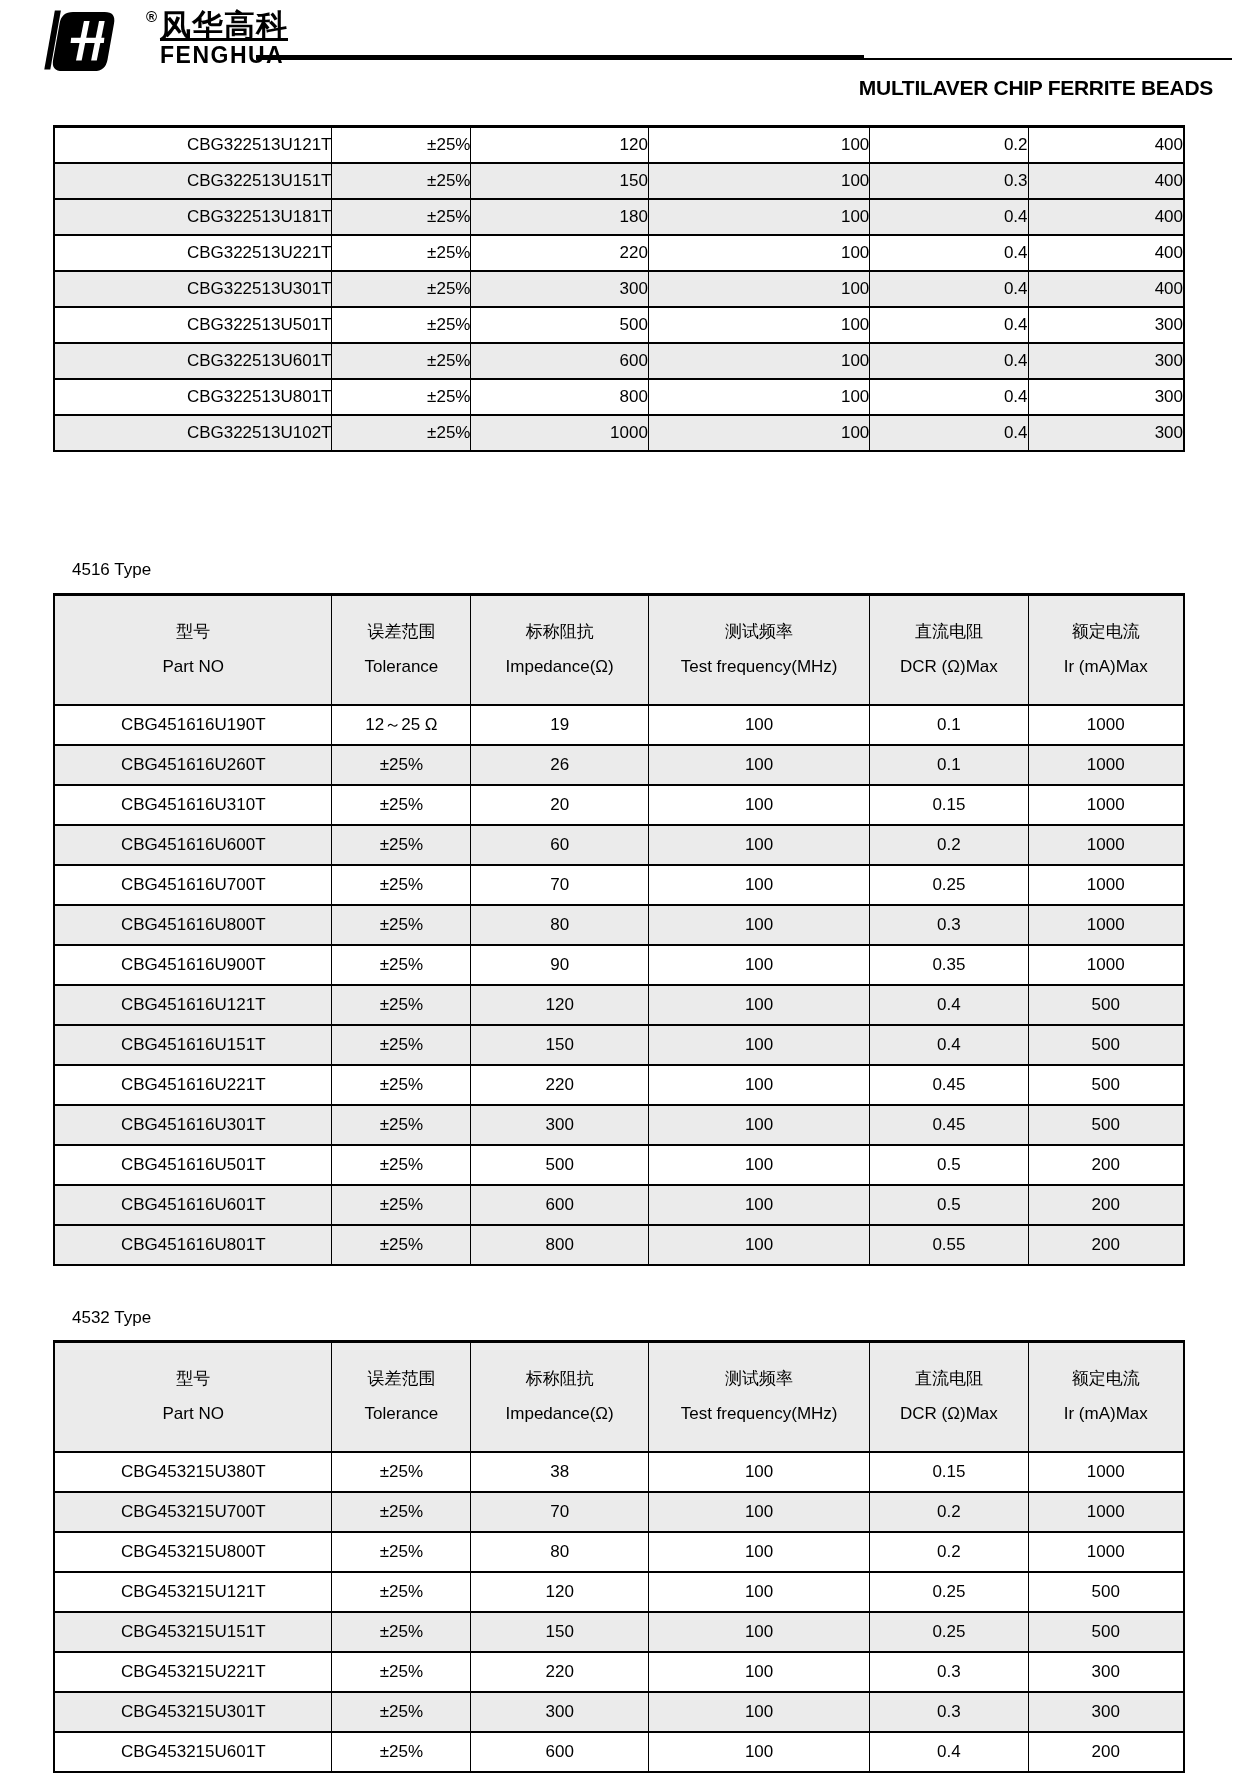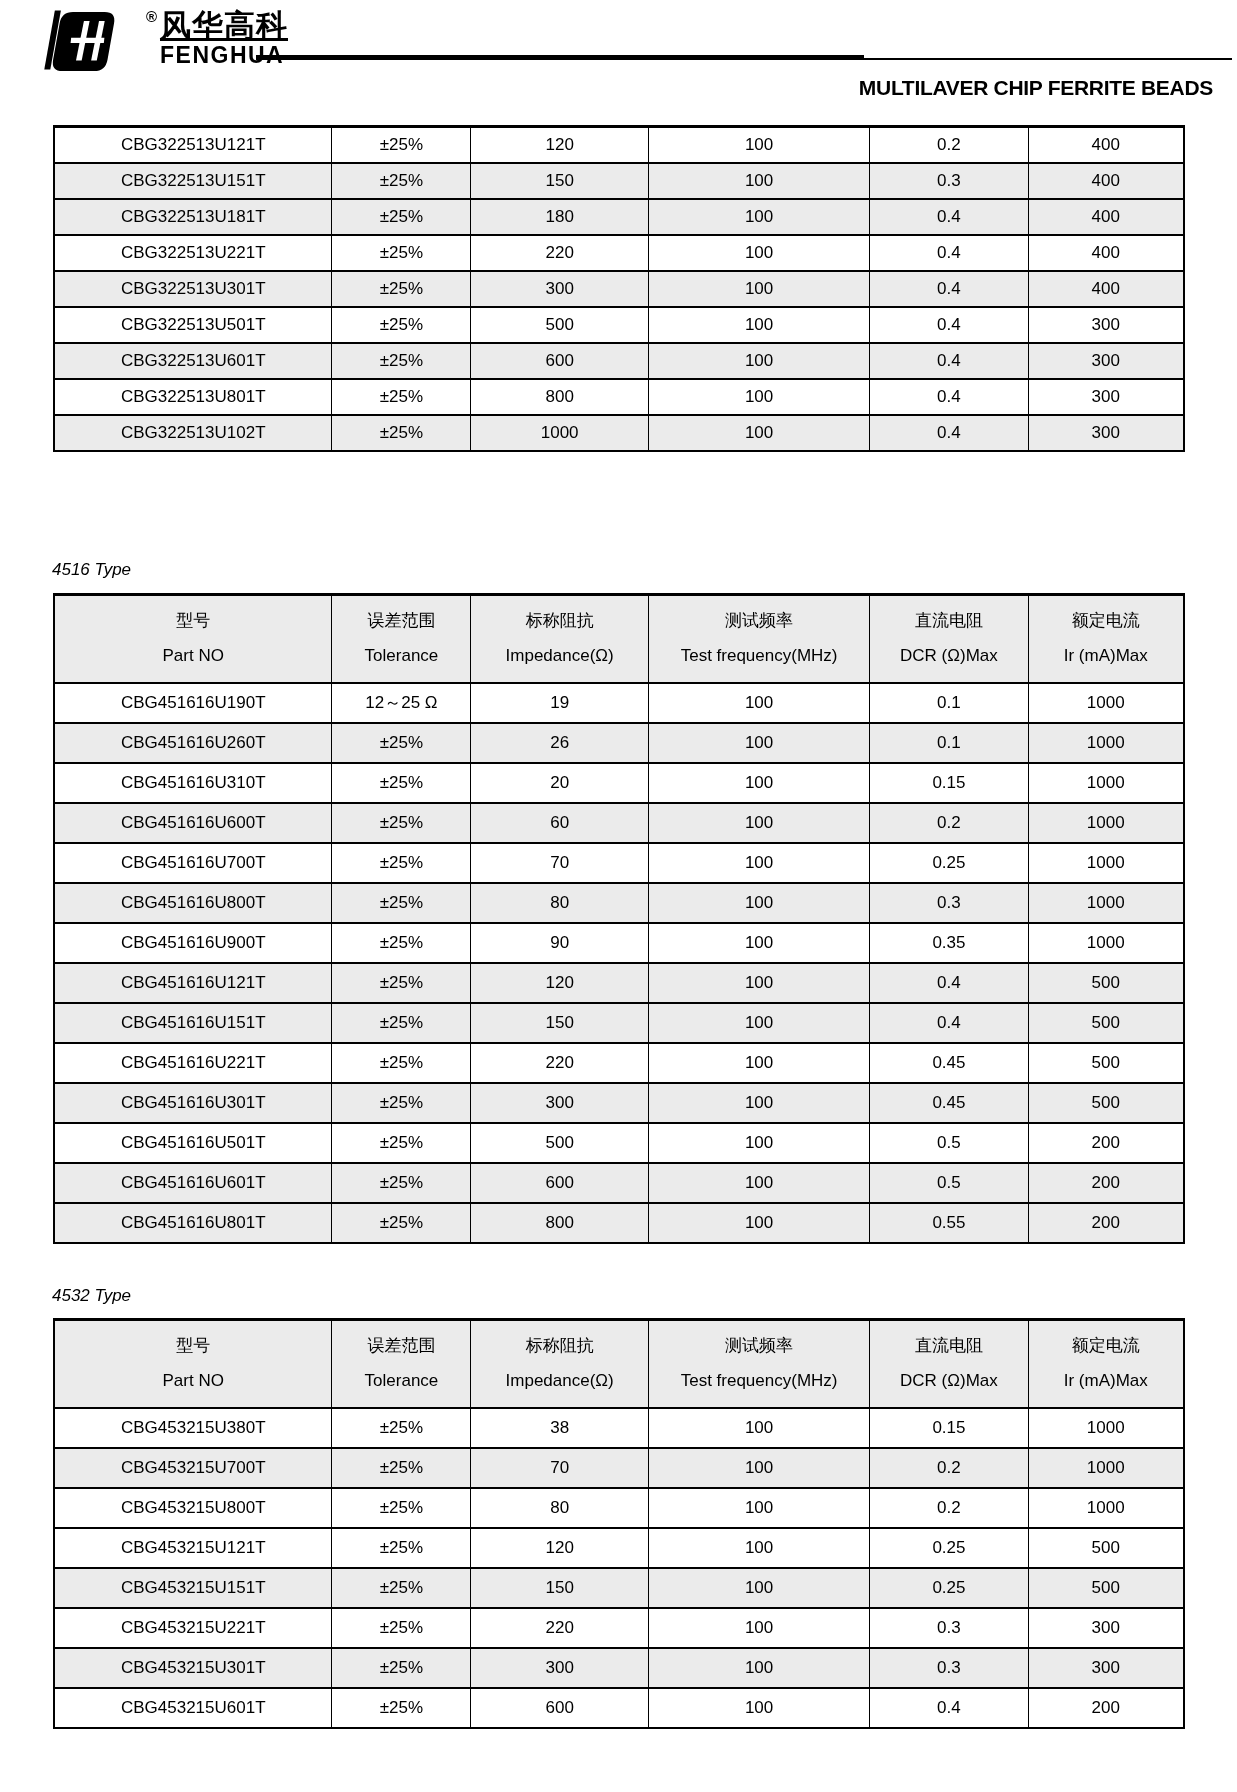--- a/index.html
+++ b/index.html
@@ -24,21 +24,21 @@
     font-size: 21px; font-weight: bold; letter-spacing: -0.3px;
     white-space: nowrap;
     margin-top: 48px;
   }
   .header-rule { position: absolute; left: 256px; right: 5px; top: 55px; height: 5px; display: flex; align-items: flex-end; }
   .rule-thick { width: 608px; height: 5px; background: #000; }
   .rule-thin  { flex: 1; height: 2px; background: #000; }
 
   
   .content { position: absolute; top: 100px; left: 0; width: 1237px; }
-  .type-label { font-size: 17px; margin-left: 52px; font-style: italic; }
+  .type-label { font-size: 17px; margin-left: 72px; }
   #label-4516 { margin-top: 108px; margin-bottom: 13px; }
   #label-4532 { margin-top: 42px;  margin-bottom: 12px; }
 
   table.parts {
     border-collapse: collapse;
     width: 1132px;
     margin-left: 53px;
     table-layout: fixed;
     border: 2px solid #000;
     border-top-width: 3px;
@@ -54,24 +54,24 @@
   table.parts th, table.parts td {
     border: 1px solid #000;
     border-top-width: 2px;
     border-bottom-width: 2px;
     text-align: center;
     vertical-align: middle;
     font-size: 17px;
     font-weight: normal;
     background: #ffffff;
   }
-  #table-3225 td { height: 36px; }
+  #table-3225 td { height: 36px; text-align: right; }
   table.parts td { height: 40px; }
   table.parts tr.shaded td, table.parts tr.hdr th { background: #ebebeb; }
-  table.parts th { height: 84px; padding: 1px; }
+  table.parts th { height: 84px; padding: 12px; }
   th .cell-stack { display: flex; flex-direction: column; justify-content: space-evenly; height: 84px; }
   th .cn, th .en { line-height: 1.15; }
 </style>
 </head>
 <body>
 
 <header class="page-header">
   <div class="logo">
     <svg class="logo-mark" viewBox="0 0 120 90" xmlns="http://www.w3.org/2000/svg">
       <path d="M18 84 L32 6 L40 6 L26 84 Z" fill="#000"></path>

